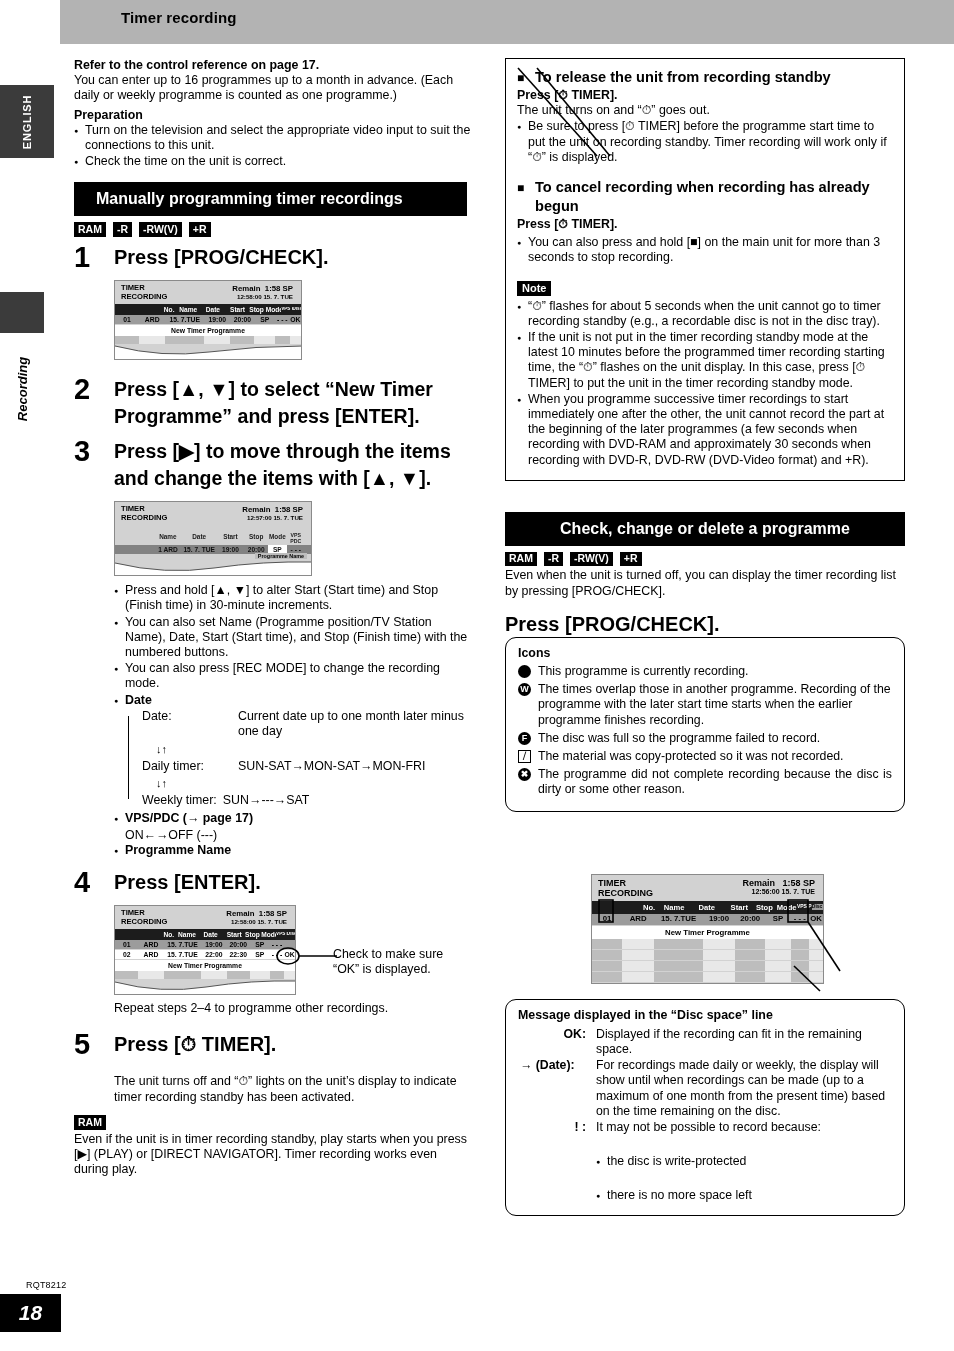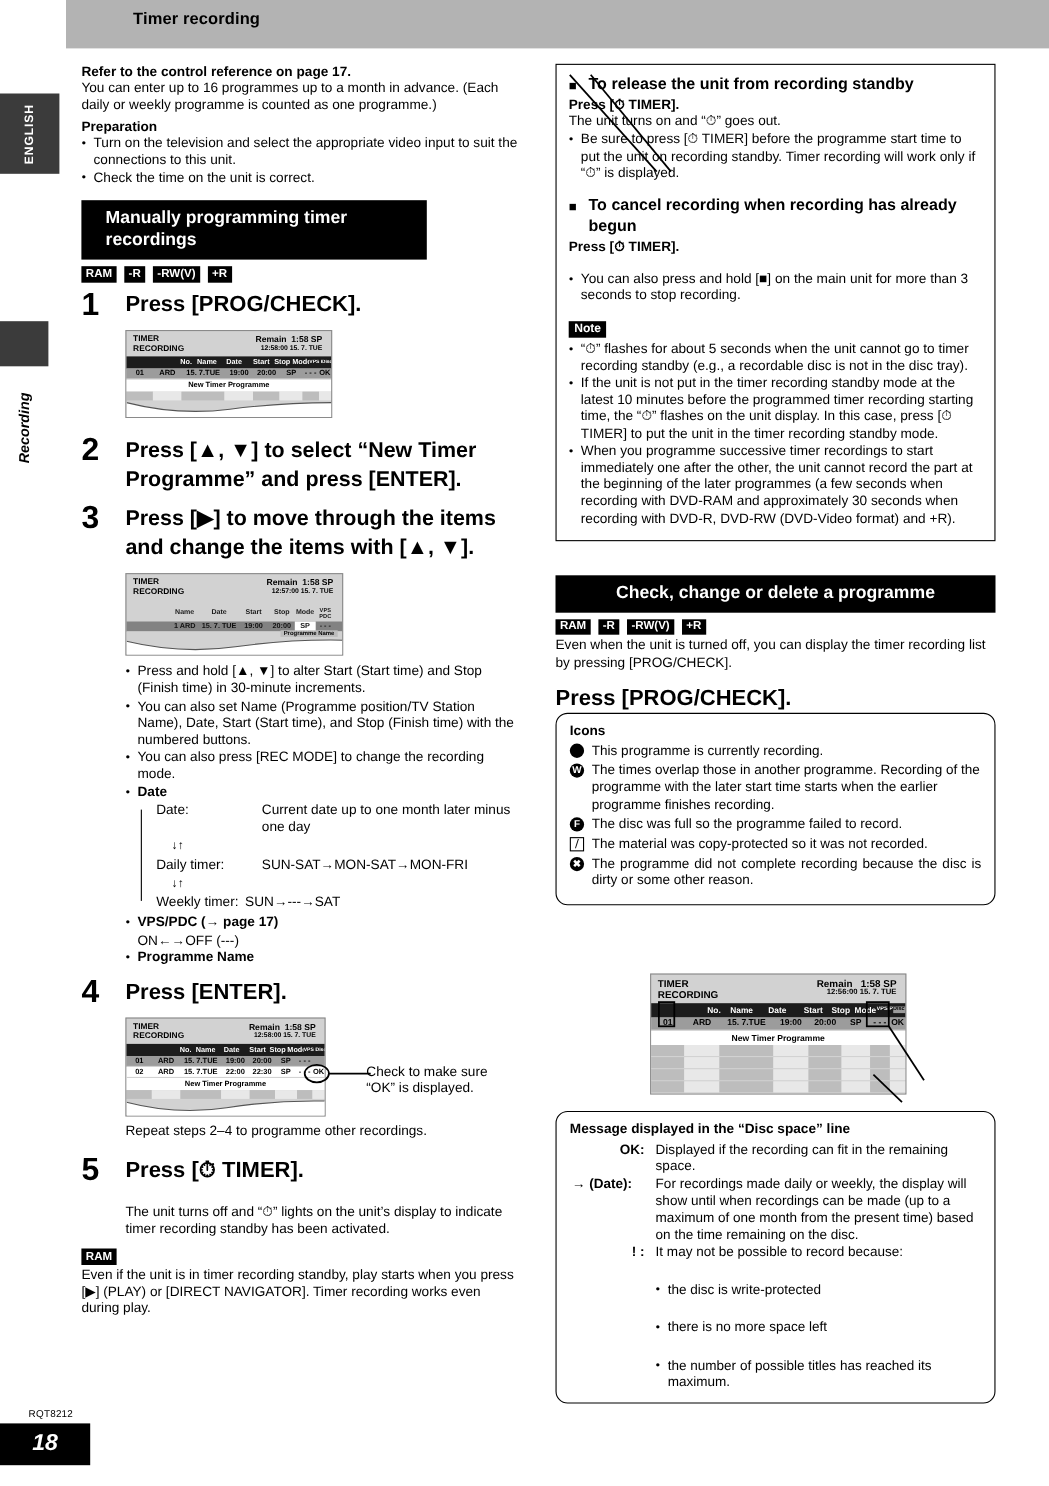--- a/index.html
+++ b/index.html
@@ -42,21 +42,21 @@
     color:#000; font-size:13px; font-weight:bold; font-style:italic;
     white-space:nowrap;
   }
 
   
   #footer-code {
     position:absolute; left:26px; top:1280px;
     font-size:9px; letter-spacing:.2px;
   }
   #page-number-box {
-    position:absolute; left:0; top:1294px; width:82px; height:38px;
+    position:absolute; left:0; top:1294px; width:61px; height:38px;
     background:#000;
   }
   #page-number-box span {
     position:absolute; left:50%; top:50%; transform:translate(-50%,-52%);
     color:#fff; font-size:21px; font-style:italic; font-weight:bold;
   }
 
   
   #col-left  { position:absolute; left:74px;  top:58px; width:400px; }
   #col-right { position:absolute; left:505px; top:58px; width:400px; }
@@ -207,21 +207,21 @@
 
 <div id="col-left">
 
   <div class="t b">Refer to the control reference on page 17.</div>
   <div class="t">You can enter up to 16 programmes up to a month in advance. (Each daily or weekly programme is counted as one programme.)</div>
 
   <div class="t b" style="margin-top:4px;">Preparation</div>
   <div class="bullet">Turn on the television and select the appropriate video input to suit the connections to this unit.</div>
   <div class="bullet">Check the time on the unit is correct.</div>
 
-  <div class="sect-hd" style="margin-top:13px; width:314px;">Manually programming timer recordings</div>
+  <div class="sect-hd" style="margin-top:13px; width:393px;">Manually programming timer recordings</div>
 
   <div class="badges">
     <span class="badge">RAM</span>
     <span class="badge">-R</span>
     <span class="badge">-RW(V)</span>
     <span class="badge">+R</span>
   </div>
 
   <div class="step">
     <div class="step-num">1</div>
@@ -439,21 +439,21 @@
 <div id="col-right">
 
   <div class="rule-box" style="padding:9px 11px 11px 11px;">
     <div class="sqhead">To release the unit from recording standby</div>
     <div class="t b" style="margin-top:1px;">Press [⏱ TIMER].</div>
     <div class="t">The unit turns on and “⏱” goes out.</div>
     <div class="bullet" style="margin-top:1px;">Be sure to press [⏱ TIMER] before the programme start time to put the unit on recording standby. Timer recording will work only if “⏱” is displayed.</div>
 
     <div class="sqhead" style="margin-top:13px;">To cancel recording when recording has already begun</div>
     <div class="t b" style="margin-top:1px;">Press [⏱ TIMER].</div>
-    <div class="bullet" style="margin-top:14px;">You can also press and hold [■] on the main unit for more than 3 seconds to stop recording.</div>
+    <div class="bullet" style="margin-top:3px;">You can also press and hold [■] on the main unit for more than 3 seconds to stop recording.</div>
 
     <div style="margin-top:12px;">
       <span class="note-lbl">Note</span>
     </div>
     <div class="bullet" style="margin-top:3px;">“⏱” flashes for about 5 seconds when the unit cannot go to timer recording standby (e.g., a recordable disc is not in the disc tray).</div>
     <div class="bullet">If the unit is not put in the timer recording standby mode at the latest 10 minutes before the programmed timer recording starting time, the “⏱” flashes on the unit display. In this case, press [⏱ TIMER] to put the unit in the timer recording standby mode.</div>
     <div class="bullet">When you programme successive timer recordings to start immediately one after the other, the unit cannot record the part at the beginning of the later programmes (a few seconds when recording with DVD-RAM and approximately 30 seconds when recording with DVD-R, DVD-RW (DVD-Video format) and +R).</div>
   </div>
 
   <div class="sect-hd" style="margin-top:31px; width:400px; text-align:center; padding-left:0;">Check, change or delete a programme</div>
@@ -588,17 +588,16 @@
     <div class="msg-row">
       <div class="msg-k" style="text-align:left;padding-left:2px;">→ (Date):</div>
       <div class="msg-v">For recordings made daily or weekly, the display will show until when recordings can be made (up to a maximum of one month from the present time) based on the time remaining on the disc.</div>
     </div>
     <div class="msg-row">
       <div class="msg-k">! :</div>
       <div class="msg-v">
         <span>It may not be possible to record because:</span>
         <div class="msg-sub">the disc is write-protected</div>
         <div class="msg-sub">there is no more space left</div>
-        <div class="msg-sub">the number of possible titles has reached its maximum.</div>
       </div>
     </div>
   </div>
 </div>
 
 </body></html>

